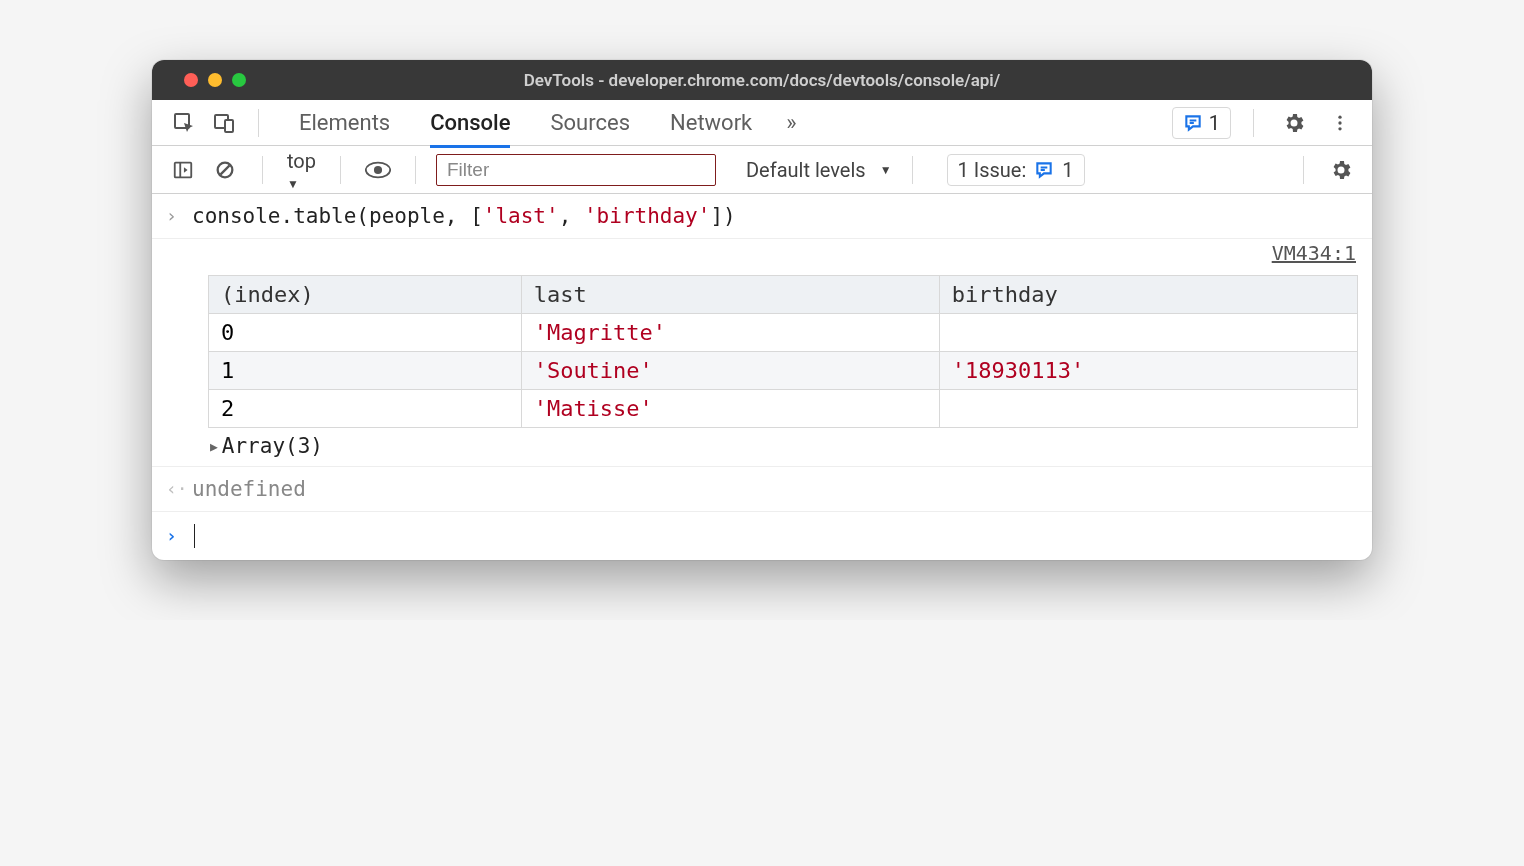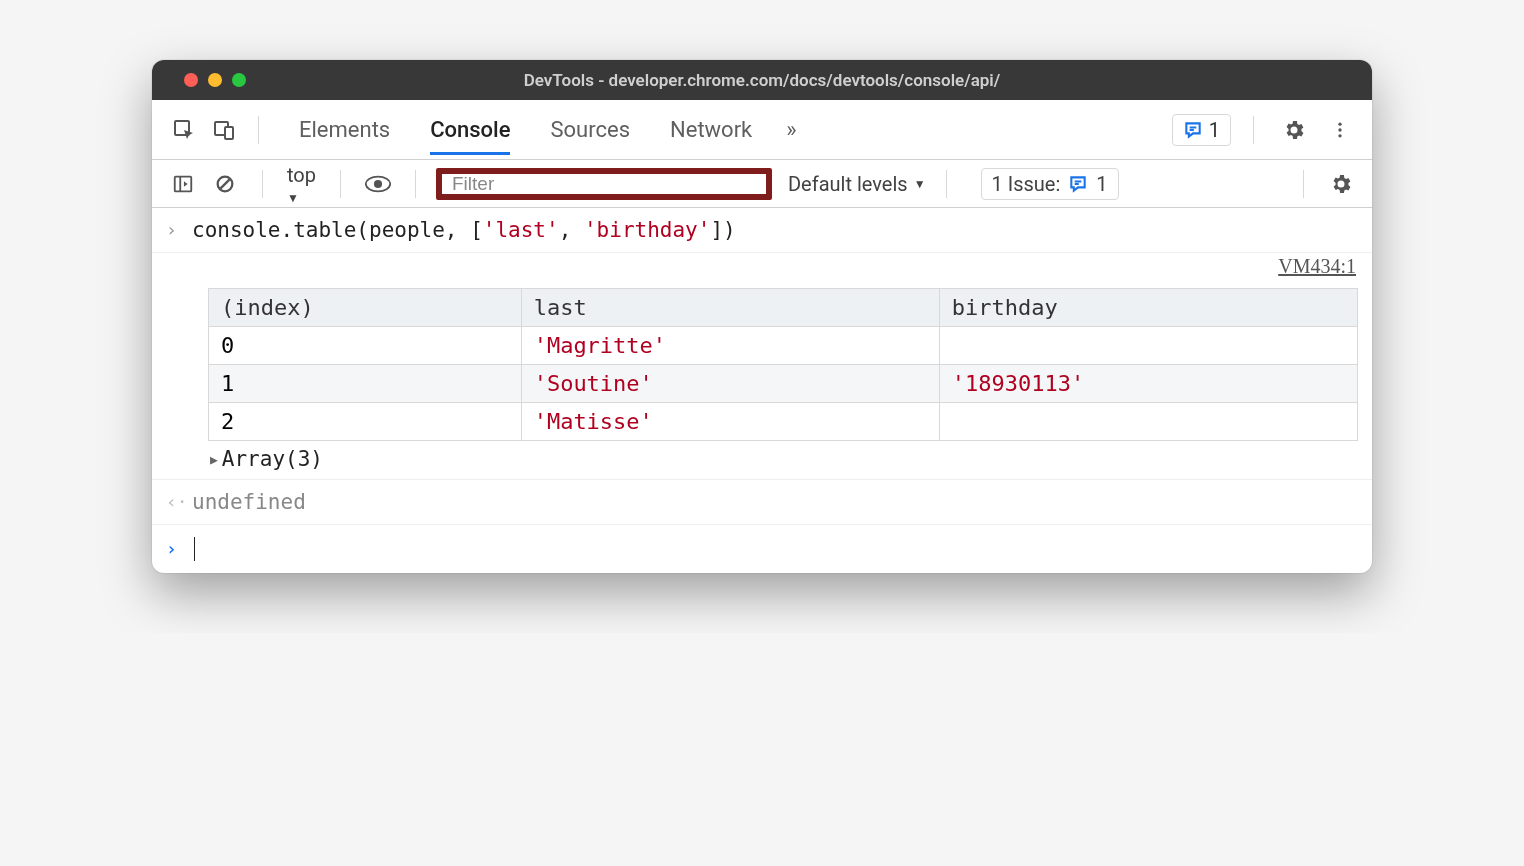--- a/index.html
+++ b/index.html
@@ -39,21 +39,21 @@
     transform: translateX(-50%);
     color: #cfcfcf;
     font-weight: 600;
     font-size: 17px;
     white-space: nowrap;
   }
   
   .tabbar {
     display: flex;
     align-items: center;
-    height: 60px;
+    height: 46px;
     border-bottom: 1px solid #d0d0d0;
     padding: 0 14px;
     gap: 4px;
   }
   .tabbar .icon-btn {
     display: flex;
     align-items: center;
     justify-content: center;
     width: 36px;
     height: 36px;
@@ -113,47 +113,47 @@
     border-bottom: 1px solid #d0d0d0;
     padding: 0 14px;
     gap: 8px;
     font-size: 20px;
     color: #424242;
   }
   .toolbar .tool-btn { display: flex; align-items: center; justify-content:center; width:34px; height:34px; cursor:pointer; color:#555;}
   .context-select { display: flex; align-items:flex-start; gap:4px; cursor:pointer; padding:0 4px;flex-direction:column; }
   .tri { font-size: 12px; }
   .filter-input {
-    border: 6px solid #7f1d1d;
+    border: 1px solid #7f1d1d;
     background: #fff;
     height: 32px;
-    width: 336px;
+    width: 280px;
     padding: 0 10px;
     font-size: 19px;
     color: #333;
     border-radius: 2px;
   }
   .filter-input::placeholder { color: #888; }
-  .levels-select { display:flex; align-items:center; gap:6px; cursor:pointer; margin-left:8px; }
+  .levels-select { display:flex; align-items:center; gap:14px; cursor:pointer; margin-left:22px; }
   .issues-box {
     display: flex; align-items: center; gap: 8px;
     border: 1px solid #d8d8d8; border-radius:4px;
     padding: 3px 10px; cursor:pointer; margin-left:14px;
   }
   .toolbar .spacer { flex:1; }
   
   .console { font-family: Menlo, Consolas, monospace; font-size: 21px; }
   .row { display:flex; align-items:flex-start; padding: 8px 14px; border-bottom: 1px solid #eee; }
   .gutter { width: 26px; flex:none; color:#999; font-size:18px; line-height:28px; }
   .gutter.blue { color:#1a73e8; font-weight:600; }
   .code { flex:1; line-height:28px; color:#222; }
   .str { color:#b00020; }
   .source-link { color:#555; text-decoration: underline; font-size:20px; cursor:pointer; white-space:nowrap; margin-left:auto; padding-left:20px;}
   .table-wrap { padding: 4px 14px 6px 56px; border-bottom:1px solid #eee;}
-  .src-row { display:flex; justify-content:flex-end; padding:2px 16px 6px 0;font-family:Liberation Serif, serif;}
+  .src-row { display:flex; justify-content:flex-end; padding:2px 16px 6px 0;}
   table.ctable {
     border-collapse: collapse;
     width: 100%;
     border: 1px solid #c8c8c8;
     font-family: Menlo, Consolas, monospace;
     font-size: 22px;
   }
   table.ctable th, table.ctable td {
     border: 1px solid #d8d8d8;
     padding: 6px 12px;

